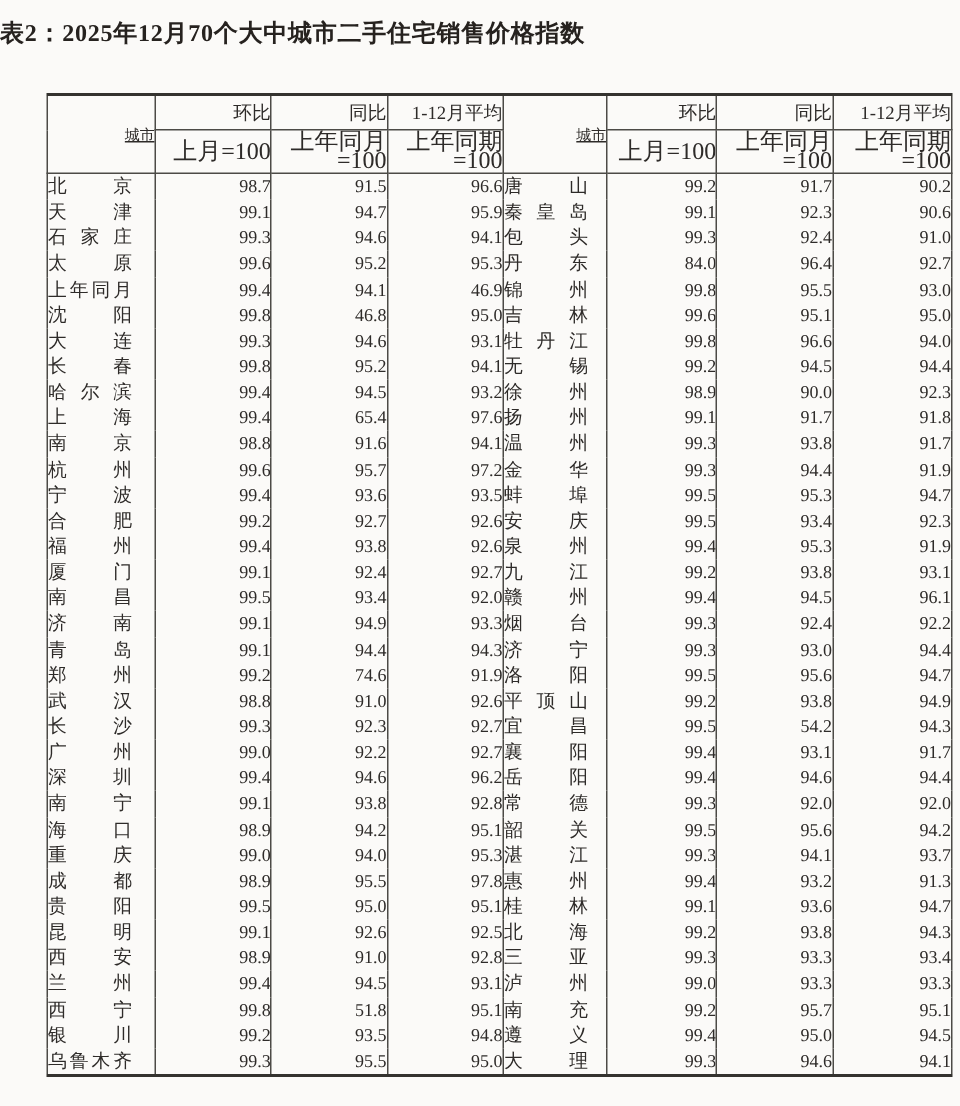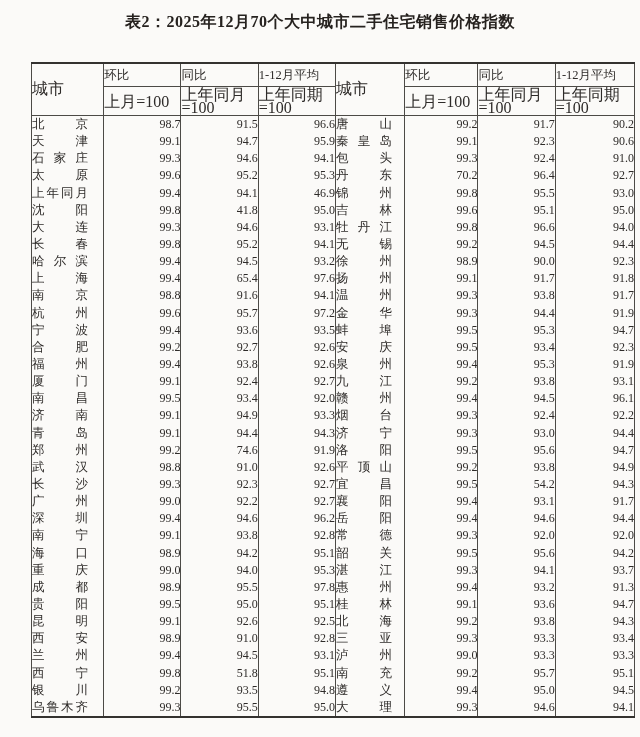--- a/index.html
+++ b/index.html
@@ -7,21 +7,21 @@
     padding: 0;
     width: 640px;
     height: 737px;
     overflow: hidden;
     background: #fbfaf8;
     font-family: "Liberation Serif", "DejaVu Serif", serif;
     color: #2e2b29;
   }
   .page { width: 640px; height: 737px; position: relative; }
   .title {
-    text-align: center;
+    text-align: left;
     padding-top: 12px;
     font-size: 16px;
     font-weight: bold;
     color: #26221f;
     letter-spacing: 0.5px;
   }
   table.idx {
     border-collapse: collapse;
     table-layout: fixed;
     margin: 29px 0 0 31px;
@@ -33,26 +33,26 @@
     border-left: 1px solid #4c4a46;
     border-right: 1px solid #4c4a46;
     padding: 0;
     overflow: hidden;
     white-space: nowrap;
   }
   thead th {
     border-bottom: 1px solid #4c4a46;
     font-weight: normal;
     font-size: 12.5px;
-    text-align: left;
+    text-align: right;
     vertical-align: middle;
   }
   tr.hr1 th { height: 22px; }
   tr.hr2 th { height: 28px; }
-  th.city-h { font-size: 16px; }
+  th.city-h { font-size: 10px; text-decoration: underline; }
   .bl { display: block; line-height: 13px; font-size: 16px; }
   tbody td { height: 17.15px; font-size: 12px; vertical-align: middle; }
   td.num { text-align: right; padding-right: 8px; }
   td.city { text-align: left; padding-left: 10px; }
   .city-name {
     display: inline-block;
     width: 56px;
     font-size: 12.5px;
     text-align: justify;
     text-align-last: justify;
@@ -142,38 +142,38 @@
           <td class="num">99.3</td>
           <td class="num">92.4</td>
           <td class="num">91.0</td>
         </tr>
         <tr>
           <td class="city"><span class="city-name">太原</span></td>
           <td class="num">99.6</td>
           <td class="num">95.2</td>
           <td class="num">95.3</td>
           <td class="city"><span class="city-name">丹东</span></td>
-          <td class="num">70.2</td>
+          <td class="num">84.0</td>
           <td class="num">96.4</td>
           <td class="num">92.7</td>
         </tr>
         <tr>
           <td class="city"><span class="city-name">上年同月</span></td>
           <td class="num">99.4</td>
           <td class="num">94.1</td>
           <td class="num">46.9</td>
           <td class="city"><span class="city-name">锦州</span></td>
           <td class="num">99.8</td>
           <td class="num">95.5</td>
           <td class="num">93.0</td>
         </tr>
         <tr>
           <td class="city"><span class="city-name">沈阳</span></td>
           <td class="num">99.8</td>
-          <td class="num">41.8</td>
+          <td class="num">46.8</td>
           <td class="num">95.0</td>
           <td class="city"><span class="city-name">吉林</span></td>
           <td class="num">99.6</td>
           <td class="num">95.1</td>
           <td class="num">95.0</td>
         </tr>
         <tr>
           <td class="city"><span class="city-name">大连</span></td>
           <td class="num">99.3</td>
           <td class="num">94.6</td>

